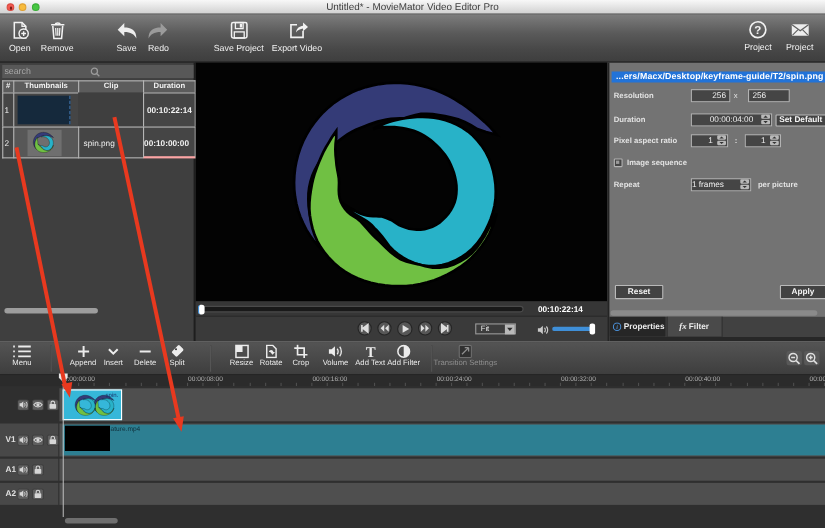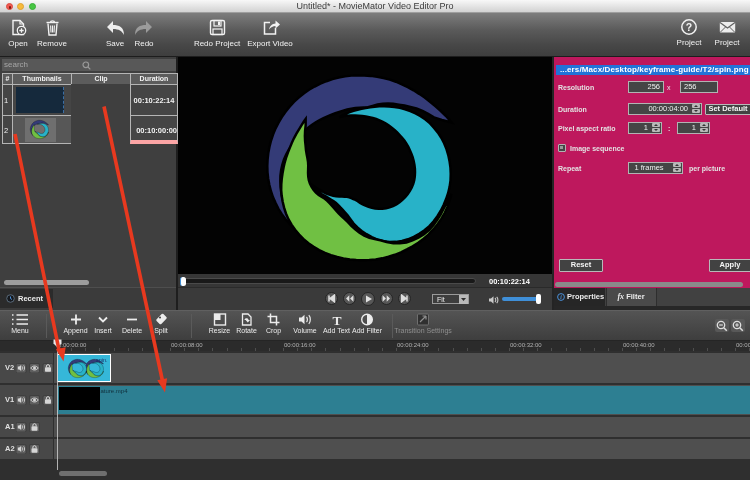--- a/index.html
+++ b/index.html
@@ -35,21 +35,21 @@
 #tcbox{position:absolute;left:7px;top:1px;width:89px;height:20px;background:#4e4e4e;border:1px solid #1f1f1f;border-radius:2px}
 #tcdigits{position:absolute;left:2px;top:2px;font-size:14.5px;font-weight:bold;letter-spacing:-0.6px;color:#4e4e4e;-webkit-text-stroke:1.2px #f1f1f1}
 #tcspin{position:absolute;right:1px;top:1px;width:12px;height:16px;background:#bcbcbc;border-radius:2px}
 .pbtn{position:absolute;border-radius:50%;background:#575757;border:1px solid #252525}
 .pbtn svg{position:absolute;left:-1px;top:-1px;display:block}
 #fitdd{position:absolute;left:254px;top:6px;width:37px;height:10px;background:#3d3d3d;border:1px solid #9a9a9a;color:#ececec;font-size:7px;line-height:9px;padding-left:4px}
 #fitarrow{position:absolute;right:0;top:0;width:9px;height:8.5px;background:#b9b9b9}
 #volslider{position:absolute;left:324px;top:9px;width:38px;height:3.5px;background:#3f8fd8;border-radius:2px}
 #volhandle{position:absolute;left:358px;top:6px;width:5px;height:9.5px;background:#fff;border-radius:2px}
 
-#rightpanel{left:552px;top:57px;width:198px;height:253px;background:#be185d;border-left:2px solid #242424}
+#rightpanel{left:552px;top:57px;width:198px;height:253px;background:#737373;border-left:2px solid #242424}
 #bluepath{position:absolute;left:2px;top:8px;width:194px;height:9.5px;background:#2273d8;color:#fff;font-size:8px;font-weight:bold;letter-spacing:0.12px;line-height:9.5px;padding-left:4px;white-space:nowrap}
 .rlabel{position:absolute;color:#e3e3e3;font-size:7px;font-weight:bold}
 .rinput{position:absolute;background:#454545;border:1.5px solid #b3b3b3;color:#f0f0f0;font-size:7.5px;font-weight:normal;line-height:9px}
 .rbtn{position:absolute;background:#424242;border:1.5px solid #b9b9b9;color:#f5f5f5;font-size:7.5px;font-weight:bold;text-align:center;border-radius:1px}
 .spinner{position:absolute;width:8px;height:9px}
 .spinner div{position:absolute;left:0;width:8px;height:4.2px;background:#b9b9b9;border-radius:1px}
 .spinner div:after{content:"";position:absolute;left:2px;border-left:2px solid transparent;border-right:2px solid transparent}
 .spup:after{top:1px;border-bottom:2.5px solid #333}
 .spdn:after{top:1px;border-top:2.5px solid #333}
 #rscroll{position:absolute;left:1px;top:224.5px;width:188px;height:5px;border-radius:2.5px;background:#8a8a8a}
@@ -119,21 +119,21 @@
         </svg>
         <span class="lb">Redo</span>
       </div>
 <div class="tbi" style="left:190px;width:54px">
         <svg width="19" height="19" viewBox="0 0 19 19">
           <rect x="2.5" y="2.5" width="14" height="14" rx="1.5" fill="none" stroke="#f2f2f2" stroke-width="1.4"></rect>
           <rect x="6" y="2.5" width="7" height="5.5" fill="none" stroke="#f2f2f2" stroke-width="1.2"></rect>
           <rect x="10" y="3.5" width="2" height="3.5" fill="#f2f2f2"></rect>
           <rect x="5" y="11" width="9" height="5.5" fill="none" stroke="#f2f2f2" stroke-width="1.2"></rect>
         </svg>
-        <span class="lb">Redo Project</span>
+        <span class="lb">Save Project</span>
       </div>
 <div class="tbi" style="left:245px;width:50px">
         <svg width="19" height="19" viewBox="0 0 19 19">
           <path d="M14.5 10 V16 H3.5 V4.5 H9" fill="none" stroke="#f2f2f2" stroke-width="1.5"></path>
           <path d="M8 11.5 C9 7.5 11 6 14.5 5.5 L14.5 2.5 L19 6.5 L14.5 10.5 L14.5 8 C12 8.3 9.8 9.3 8 11.5 Z" fill="#f2f2f2"></path>
         </svg>
         <span class="lb">Export Video</span>
       </div>
 <div class="tbi" style="left:672px;width:34px">
         <svg width="18" height="18" viewBox="0 0 18 18">
@@ -167,29 +167,24 @@
         </div>
 <div class="cell" style="left:128px;top:10.5px;width:48px;height:31px;border-right:1px solid #b5b5b5;line-height:31px;text-align:center;font-weight:bold">00:10:22:14</div>
 <div class="cell" style="left:0;top:41.5px;width:10px;height:29px;line-height:29px;padding-left:1px;border-bottom:1px solid #b5b5b5">2</div>
 <div class="cell" style="left:10px;top:41.5px;width:59px;height:29px;border-bottom:1px solid #b5b5b5;background:#575757">
           <div style="position:absolute;left:12px;top:2.5px;width:31px;height:24px;background:#6f6f6f">
             <svg width="21" height="21" viewBox="-107 -107 215 215" style="position:absolute;left:4px;top:1px">
               <use href="#swirl"></use>
             </svg>
           </div>
         </div>
-<div class="cell" style="left:128px;top:41.5px;width:48px;height:29px;border-right:1px solid #b5b5b5;border-bottom:4px solid #fca5a5;line-height:29px;text-align:right;font-weight:bold">00:10:00:00</div>
+<div class="cell" style="left:69px;top:41.5px;width:59px;height:29px;line-height:29px;padding-left:4px;border-bottom:1px solid #b5b5b5">spin.png</div>
+<div class="cell" style="left:128px;top:41.5px;width:48px;height:29px;border-right:1px solid #b5b5b5;border-bottom:2px solid #fca5a5;line-height:29px;text-align:left;font-weight:bold">00:10:00:00</div>
 </div>
 <div id="lscroll"></div>
-<div id="recent">
-        <div id="recenttab"><svg width="9" height="9" viewBox="0 0 9 9" style="position:absolute;left:6px;top:5px">
-            <circle cx="4.5" cy="4.5" r="3.8" fill="#16191e" stroke="#5a6a7a" stroke-width="1"></circle>
-            <path d="M4.5 2.5 V4.5 L6 5.5" stroke="#4a90d9" stroke-width="1" fill="none"></path>
-          </svg><span style="margin-left:18px">Recent</span></div>
-      </div>
 </div>
 <div id="preview" class="abs">
 <div id="vid">
         <svg width="212" height="212" viewBox="-107 -107 215 215" style="position:absolute;left:75.5px;top:5px">
           <use href="#swirl"></use>
         </svg>
       </div>
 <div id="seekrow">
 <div id="seektrack"></div>
 <div id="seekhandle"></div>
@@ -232,41 +227,41 @@
 <div id="volhandle"></div>
 </div>
 </div>
 <div id="rightpanel" class="abs">
 <div id="bluepath">...ers/Macx/Desktop/keyframe-guide/T2/spin.png</div>
 <div class="rlabel" style="left:4px;top:26.5px">Resolution</div>
 <div class="rinput" style="left:74px;top:24px;width:36px;height:12px;text-align:right;padding-right:3px">256</div>
 <div class="rlabel" style="left:113px;top:26.5px;font-weight:normal">x</div>
 <div class="rinput" style="left:126px;top:24px;width:38px;height:12px;padding-left:3px">256</div>
 <div class="rlabel" style="left:4px;top:48.5px">Duration</div>
-<div class="rinput" style="left:74px;top:46px;width:74px;height:12px;text-align:right;padding-right:13px">00:00:04:00<div class="spinner" style="right:1.5px;top:0px">
+<div class="rinput" style="left:74px;top:46px;width:74px;height:12px;text-align:center;">00:00:04:00<div class="spinner" style="right:1.5px;top:0px">
           <div class="spup" style="top:0"></div>
           <div class="spdn" style="bottom:0"></div>
         </div></div>
 <div class="rbtn" style="left:151px;top:46.5px;width:46px;height:11px;line-height:8.5px">Set Default</div>
 <div class="rlabel" style="left:4px;top:67.5px">Pixel aspect ratio</div>
 <div class="rinput" style="left:74px;top:65px;width:34px;height:12px;text-align:right;padding-right:13px">1<div class="spinner" style="right:1.5px;top:0px">
           <div class="spup" style="top:0"></div>
           <div class="spdn" style="bottom:0"></div>
         </div></div>
 <div class="rlabel" style="left:114px;top:67.5px">:</div>
 <div class="rinput" style="left:123px;top:65px;width:33px;height:12px;text-align:right;padding-right:13px">1<div class="spinner" style="right:1.5px;top:0px">
           <div class="spup" style="top:0"></div>
           <div class="spdn" style="bottom:0"></div>
         </div></div>
 <div style="position:absolute;left:4px;top:87px;width:8px;height:8px;border:1.5px solid #b3b3b3;background:#454545;border-radius:1px">
         <div style="position:absolute;left:1px;top:1px;width:3px;height:3px;background:#9a9a9a"></div>
       </div>
 <div class="rlabel" style="left:16px;top:88px">Image sequence</div>
 <div class="rlabel" style="left:4px;top:107.5px">Repeat</div>
-<div class="rinput" style="left:74px;top:105px;width:55px;height:12px;text-align:center;padding-right:13px">1 frames<div class="spinner" style="right:1.5px;top:0px">
+<div class="rinput" style="left:74px;top:105px;width:55px;height:12px;text-align:left;padding-right:13px">1 frames<div class="spinner" style="right:1.5px;top:0px">
           <div class="spup" style="top:0"></div>
           <div class="spdn" style="bottom:0"></div>
         </div></div>
 <div class="rlabel" style="left:135px;top:107.5px">per picture</div>
 <div class="rbtn" style="left:5px;top:202px;width:44px;height:12.5px;line-height:10px">Reset</div>
 <div class="rbtn" style="left:155px;top:202px;width:42px;height:12.5px;line-height:10px">Apply</div>
 <div id="rscroll"></div>
 <div id="rtabs">
 <div class="rtab" style="left:0;width:50.5px;background:#262626"><svg width="8" height="8" viewBox="0 0 8 8" style="position:absolute;left:3px;top:5px">
             <circle cx="4" cy="4" r="3.4" fill="none" stroke="#4a90d9" stroke-width="1"></circle>
@@ -392,21 +387,20 @@
       <i style="position:absolute;left:650.2px;top:7px;width:1px;height:2.5px;background:#4e4e4e"></i>
       <i style="position:absolute;left:664.4px;top:7px;width:1px;height:2.5px;background:#4e4e4e"></i>
       <i style="position:absolute;left:678.5px;top:7px;width:1px;height:2.5px;background:#4e4e4e"></i>
       <i style="position:absolute;left:692.6px;top:7px;width:1px;height:2.5px;background:#4e4e4e"></i>
       <i style="position:absolute;left:706.8px;top:7px;width:1px;height:2.5px;background:#4e4e4e"></i>
       <i style="position:absolute;left:720.9px;top:7px;width:1px;height:2.5px;background:#4e4e4e"></i>
       <i style="position:absolute;left:735.0px;top:7px;width:1px;height:2.5px;background:#4e4e4e"></i>
       <i style="position:absolute;left:749.1px;top:7px;width:1px;height:2.5px;background:#4e4e4e"></i>
     </div>
 <div id="tracks" class="abs">
-<div class="trhdr" style="top:2px;height:30px;line-height:30px"><span style="margin-left:5px">V2</span></div>
 <div class="trrow" style="top:2px;height:30px"></div>
 <div class="trhdr" style="top:34px;height:30px;line-height:30px"><span style="margin-left:5px">V1</span></div>
 <div class="trrow" style="top:34px;height:30px"></div>
 <div class="trhdr" style="top:66px;height:20px;line-height:20px"><span style="margin-left:5px">A1</span></div>
 <div class="trrow" style="top:66px;height:20px"></div>
 <div class="trhdr" style="top:88px;height:20px;line-height:20px"><span style="margin-left:5px">A2</span></div>
 <div class="trrow" style="top:88px;height:20px"></div>
 <svg width="38" height="10" viewBox="0 0 38 10" style="position:absolute;left:15.5px;top:12px">
         <rect x="0" y="0.5" width="10" height="9.5" rx="1.5" fill="#5e5e5e" stroke="#3a3a3a" stroke-width="0.8"></rect>
         <g transform="translate(0,0)">

